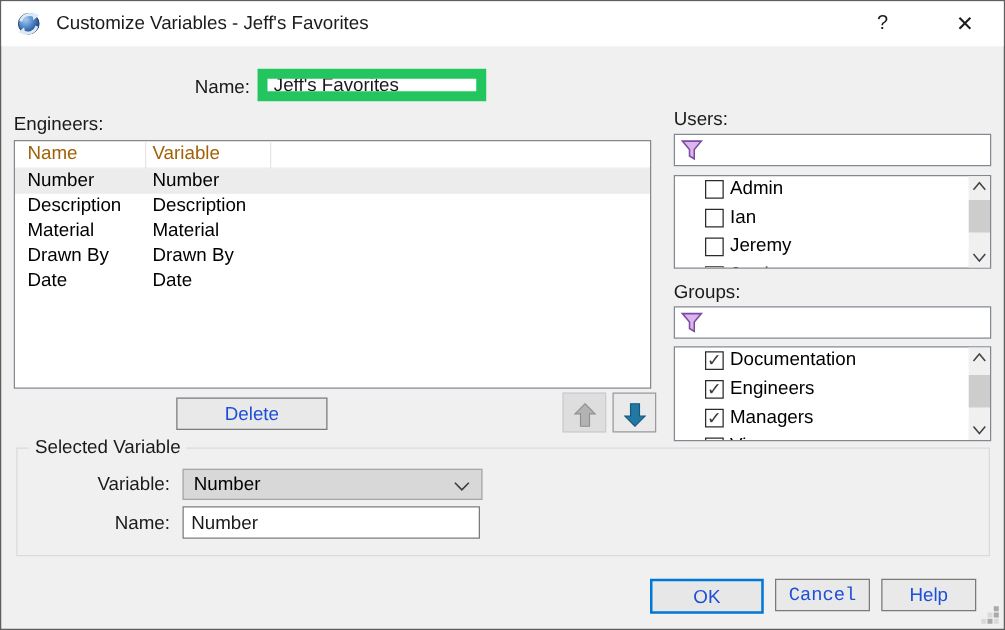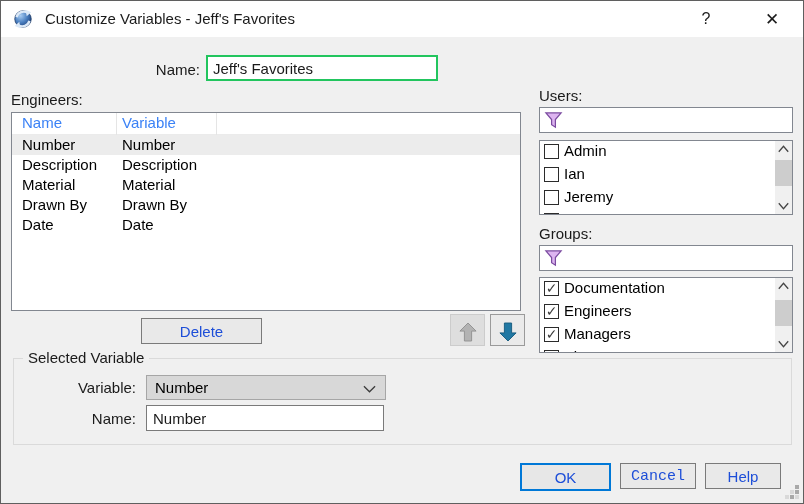--- a/index.html
+++ b/index.html
@@ -10,45 +10,45 @@
   .app-icon{position:absolute;left:11px;top:7px;width:22px;height:22px;}
   .title-text{position:absolute;left:44px;top:0;height:36px;line-height:36px;font-size:15px;color:#1b1b1b;white-space:nowrap;}
   .tb-btn{position:absolute;top:0;height:36px;background:transparent;border:none;font-size:17px;color:#1b1b1b;text-align:center;cursor:default;font-family:"Liberation Sans",sans-serif;padding:0;}
   .tb-help{right:74px;width:46px;font-size:16px;}
   .tb-close{right:6px;width:50px;}
   
   .lbl{position:absolute;font-size:15px;color:#1a1a1a;white-space:nowrap;}
   .txtbox{position:absolute;background:#ffffff;border:1px solid #828790;font-size:15px;color:#1a1a1a;padding:0 6px;font-family:"Liberation Sans",sans-serif;}
   input.txtbox{outline:none;}
   
-  .name-input{left:205px;top:54px;width:232px;height:26px;border:2px solid #22c55e;padding:0 5px;}
+  .name-input{left:205px;top:54px;width:183px;height:26px;border:8px solid #22c55e;padding:0 5px;}
   
   .vlist{position:absolute;left:10px;top:111px;width:510px;height:199px;background:#ffffff;border:1px solid #828790;overflow:hidden;}
-  .vhead{position:relative;height:22px;border-bottom:1px solid #ebebeb;font-size:15px;color:#3b82f6;padding-left:13px;}
+  .vhead{position:relative;height:22px;border-bottom:1px solid #ebebeb;font-size:15px;color:#a16207;padding-left:13px;}
   .vhead .h1{position:absolute;left:10px;top:1px;}
   .vhead .h2{position:absolute;left:110px;top:1px;}
   .vhead .div1{position:absolute;left:104px;top:0;width:1px;height:22px;background:#e5e5e5;}
   .vhead .div2{position:absolute;left:204px;top:0;width:1px;height:22px;background:#e5e5e5;}
   .vrow{position:relative;height:20px;font-size:15px;line-height:20px;color:#000;}
   .vrow.selected{background:#ececec;}
   .vrow .c1{position:absolute;left:10px;}
   .vrow .c2{position:absolute;left:110px;}
   
   .btn{position:absolute;font-size:15px;color:#1d4ed8;background:#e9e9e9;border:1px solid #7a7a7a;text-align:center;font-family:"Liberation Sans",sans-serif;padding:0;}
   .btn-add{left:10px;top:317px;width:121px;height:26px;background:#d3d3d3;border:1px solid #c1c1c1;color:#8a8a8a;}
   .btn-delete{left:140px;top:317px;width:121px;height:26px;}
   .btn-up{left:449px;top:313px;width:35px;height:32px;background:#dedede;border:1px solid #cccccc;}
   .btn-down{left:489px;top:313px;width:35px;height:32px;background:#eaeaea;border:1px solid #9a9a9a;}
   .btn-up svg,.btn-down svg{display:block;margin:4px auto 0;}
   
   .filterbox{position:absolute;width:254px;height:26px;background:#fff;border:1px solid #828790;}
   .filterbox .funnel{position:absolute;left:4px;top:3px;}
   .filterbox input{position:absolute;left:26px;top:1px;width:220px;height:22px;border:none;outline:none;font-size:14px;font-family:"Liberation Sans",sans-serif;background:transparent;}
   .clist{position:absolute;width:254px;background:#fff;border:1px solid #828790;overflow:hidden;}
-  .citem{position:relative;height:23px;}
+  .citem{position:relative;height:23px;margin-left:20px;}
   .cb{position:absolute;left:4px;top:3px;width:15px;height:15px;border:1px solid #2b2b2b;background:#fff;font-size:14px;line-height:13px;text-align:center;color:#3c3c3c;overflow:hidden;}
   .clabel{position:absolute;left:24px;top:1px;font-size:15px;color:#000;white-space:nowrap;}
   .sbar{position:absolute;right:0;top:0;width:17px;height:100%;background:#f0f0f0;}
   .sb-btn{position:absolute;left:0;width:17px;height:16px;background:#f0f0f0;}
   .sb-btn svg{display:block;margin:4px auto 0;}
   .sb-up{top:0;}
   .sb-down{bottom:0;}
   .sb-thumb{position:absolute;left:0;width:17px;background:#cdcdcd;}
   
   .groupbox{position:absolute;left:12px;top:357px;width:779px;height:87px;border:1px solid #dadada;}

